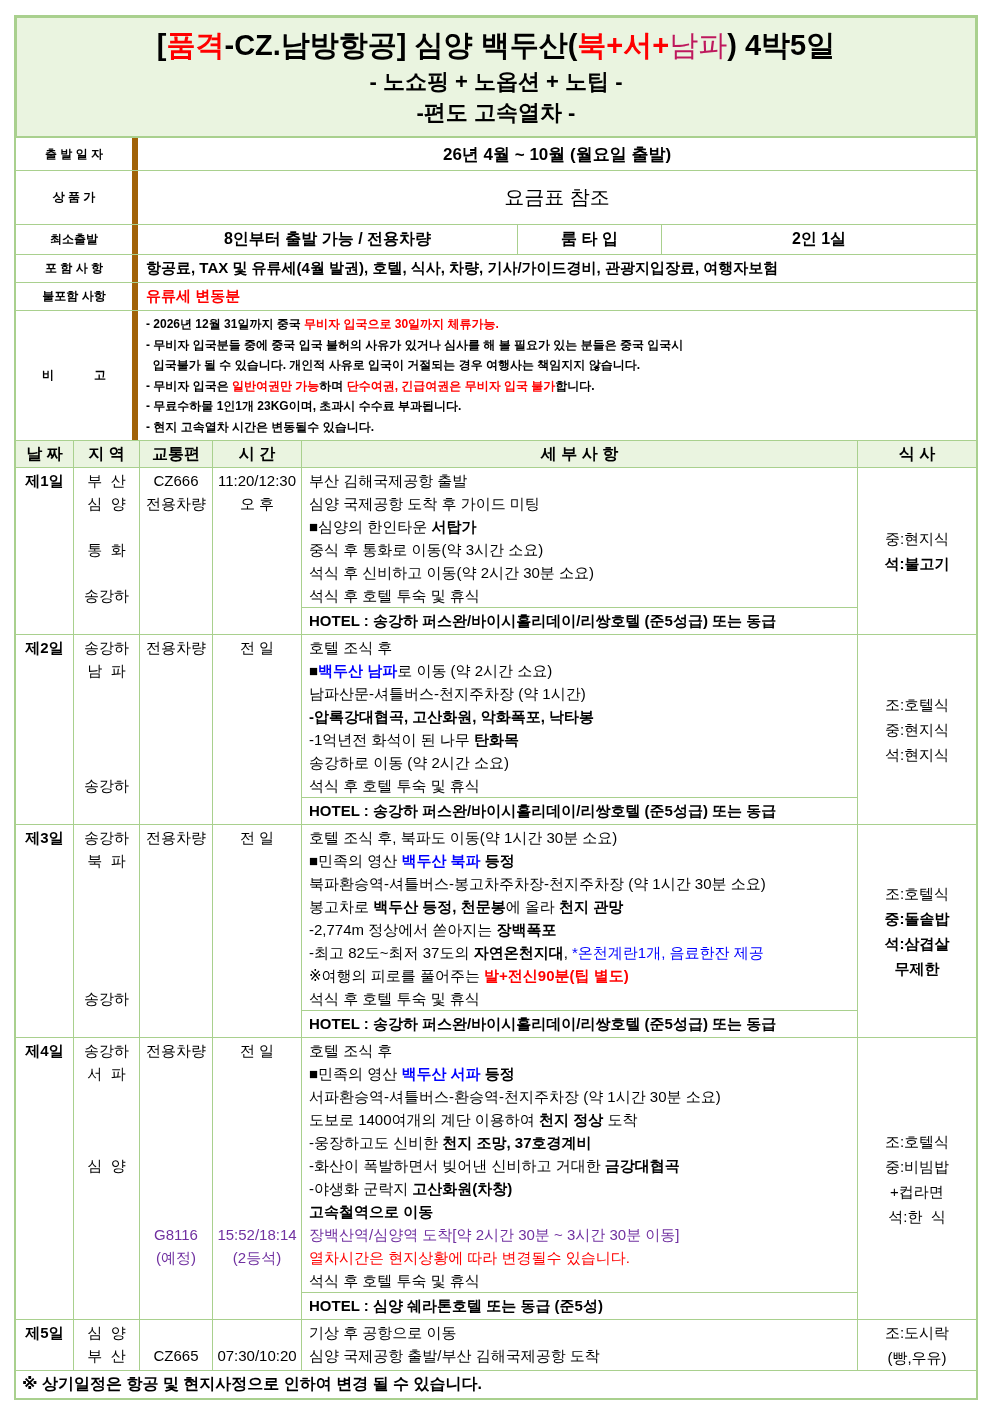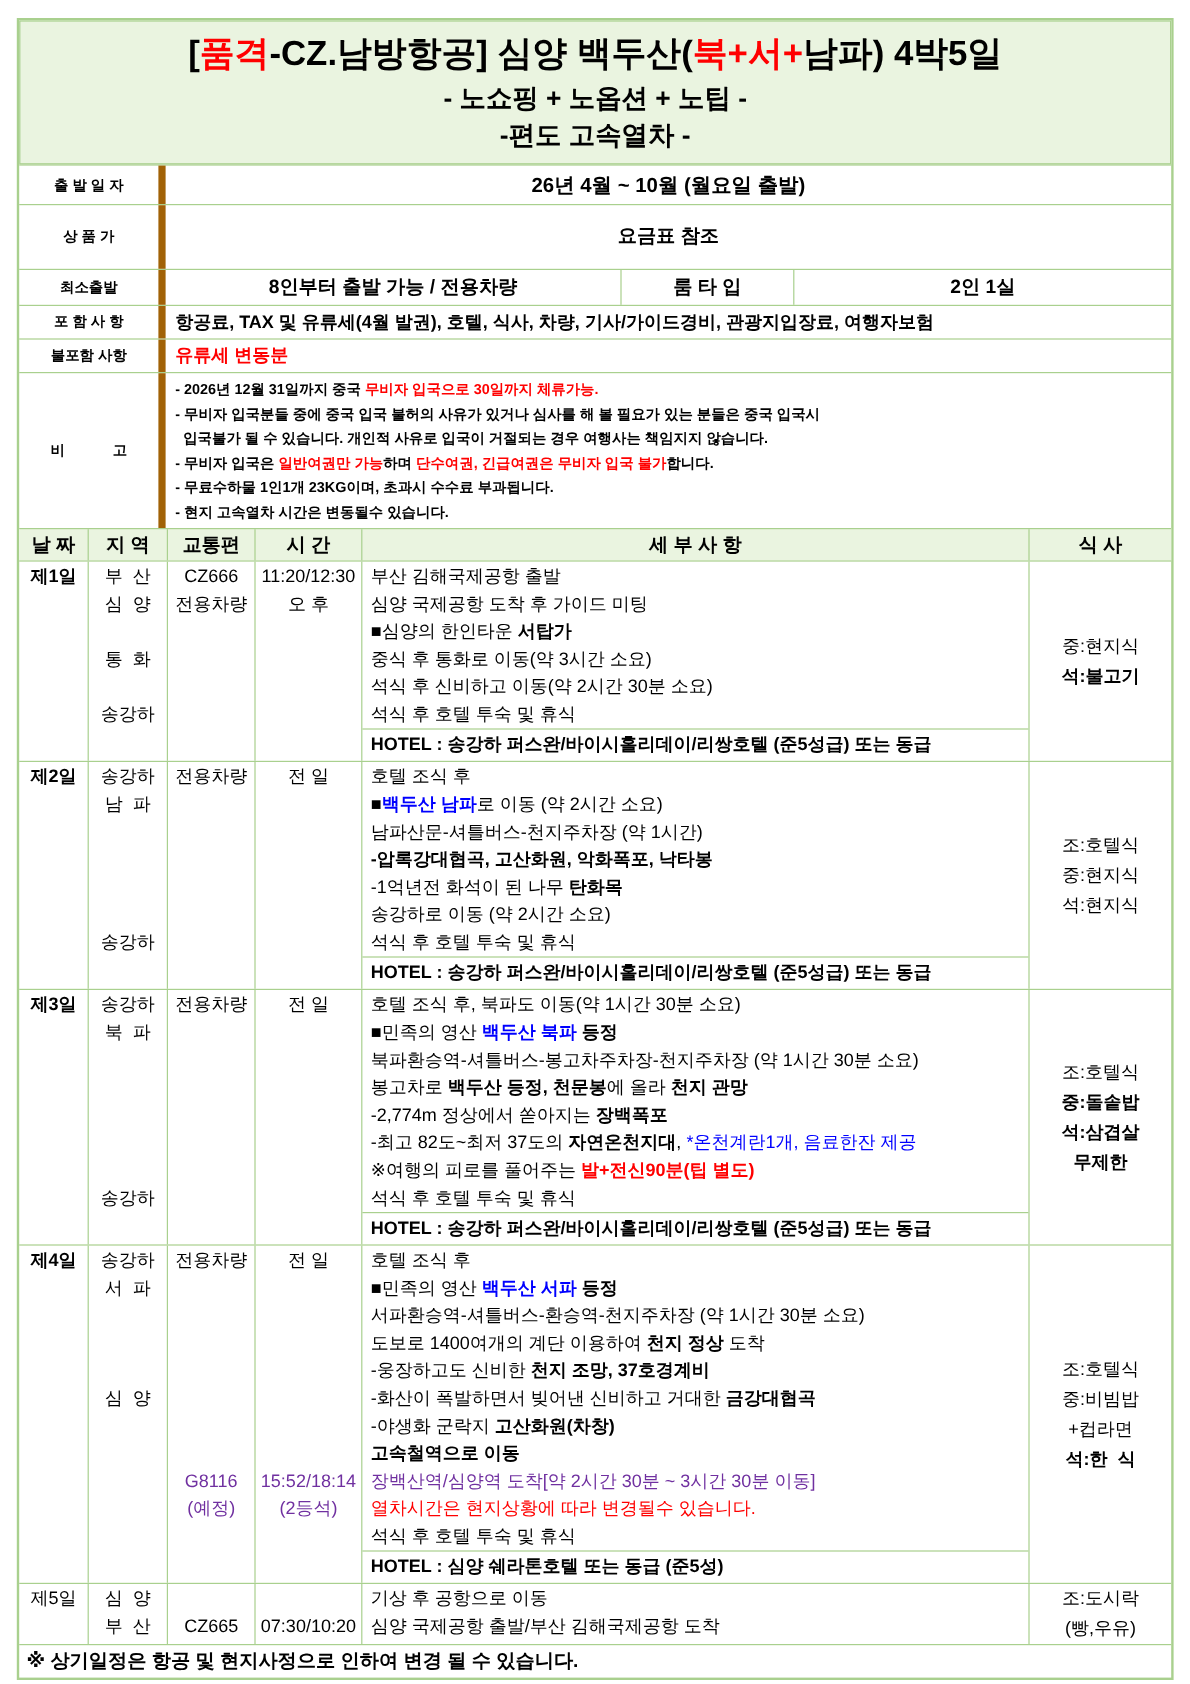--- a/index.html
+++ b/index.html
@@ -12,21 +12,21 @@
   .title-l1 { font-size:29px; font-weight:bold; line-height:42px; color:#000; }
   .title-l2, .title-l3 { font-size:22px; font-weight:bold; line-height:31px; color:#000; }
 
   
   .info-row { display:flex; border-top:1px solid #a9d08e; }
   .info-label { width:122px; flex:0 0 122px; border-right:6px solid #a16207;
                 display:flex; align-items:center; justify-content:center;
                 font-weight:bold; font-size:12px; white-space:pre; text-align:center; }
   .info-value { flex:1; display:flex; align-items:center; font-size:15px; }
   .v-center { justify-content:center; font-weight:bold; font-size:17px; }
-  .v-large  { justify-content:center; font-size:16px; font-weight:bold; }
+  .v-large  { justify-content:center; font-size:20px; font-weight:normal; }
   .v-left   { padding-left:8px; font-weight:bold; }
   .h-depart { height:33px; } .h-price { height:54px; } .h-min { height:30px; }
   .h-inc { height:28px; } .h-exc { height:28px; }
   .cell-mid { border-right:1px solid #a9d08e; display:flex; align-items:center; justify-content:center; font-weight:bold; font-size:16px; }
   .remarks-body { flex:1; padding:3px 0 3px 8px; }
   .remarks-line { font-size:12px; line-height:20.5px; font-weight:bold; white-space:pre-wrap; }
 
   
   .it-header { display:flex; border-top:1px solid #a9d08e; background:#eaf4e0; height:27px; }
   .it-header .hc { border-right:1px solid #a9d08e; display:flex; align-items:center; justify-content:center;
@@ -54,21 +54,21 @@
   .footer-row { border-top:1px solid #a9d08e; height:28px; display:flex; align-items:center; }
   .footer-row span { font-size:16px; font-weight:bold; padding-left:6px; }
 </style>
 </head>
 <body>
 
 <div class="page">
   <div class="doc">
 
     <div class="title-box">
-      <div class="title-l1"><span style="font-weight: bold;">[</span><span style="color: rgb(255, 0, 0); font-weight: bold;">품격</span><span style="font-weight: bold;">-CZ.남방항공] 심양 백두산(</span><span style="color: rgb(255, 0, 0); font-weight: bold;">북+서+</span><span style="color: #000000; font-weight: bold;">남파</span><span style="font-weight: bold;">) 4박5일</span></div>
+      <div class="title-l1"><span style="font-weight: bold;">[</span><span style="color: rgb(255, 0, 0); font-weight: bold;">품격</span><span style="font-weight: bold;">-CZ.남방항공] 심양 백두산(</span><span style="color: rgb(255, 0, 0); font-weight: bold;">북+서+</span><span style="color: #be185d; font-weight: normal;">남파</span><span style="font-weight: bold;">) 4박5일</span></div>
       <div class="title-l2">- 노쇼핑 + 노옵션 + 노팁 -</div>
       <div class="title-l3">-편도 고속열차 -</div>
     </div>
 
     <div class="info-row h-depart">
       <div class="info-label">출 발 일 자</div>
       <div class="info-value v-center">26년 4월 ~ 10월 (월요일 출발)</div>
     </div>
 
     <div class="info-row h-price">
@@ -279,26 +279,26 @@
               <div class="line"><span style="color: rgb(112, 48, 160);">장백산역/심양역 도착[약 2시간 30분 ~ 3시간 30분 이동]</span></div>
               <div class="line"><span style="color: rgb(255, 0, 0);">열차시간은 현지상황에 따라 변경될수 있습니다.</span></div>
               <div class="line"><span>석식 후 호텔 투숙 및 휴식</span></div>
             </div>
             <div class="hotel-line">HOTEL : 심양 쉐라톤호텔 또는 동급 (준5성)</div>
           </div>
           <div class="c-meal col-meal">
             <div class="line"><span>조:호텔식</span></div>
             <div class="line"><span>중:비빔밥</span></div>
             <div class="line"><span>+컵라면</span></div>
-            <div class="line"><span style="font-weight: bold;">석:한  식</span></div>
-          </div>
-        </div>
-        <div class="day-row">
-          <div class="sc c-day col-day">
-            <div class="line"><span style="font-weight: normal; text-align: center;">제5일</span></div>
+            <div class="line"><span style="font-weight: normal;">석:한  식</span></div>
+          </div>
+        </div>
+        <div class="day-row">
+          <div class="sc c-day col-day">
+            <div class="line"><span style="font-weight: bold; text-align: center;">제5일</span></div>
           </div>
           <div class="sc c-region col-region">
             <div class="line"><span>심  양</span></div>
             <div class="line"><span>부  산</span></div>
           </div>
           <div class="sc c-trans col-trans">
             <div class="line">&nbsp;</div>
             <div class="line"><span>CZ665</span></div>
           </div>
           <div class="sc c-time col-time">

